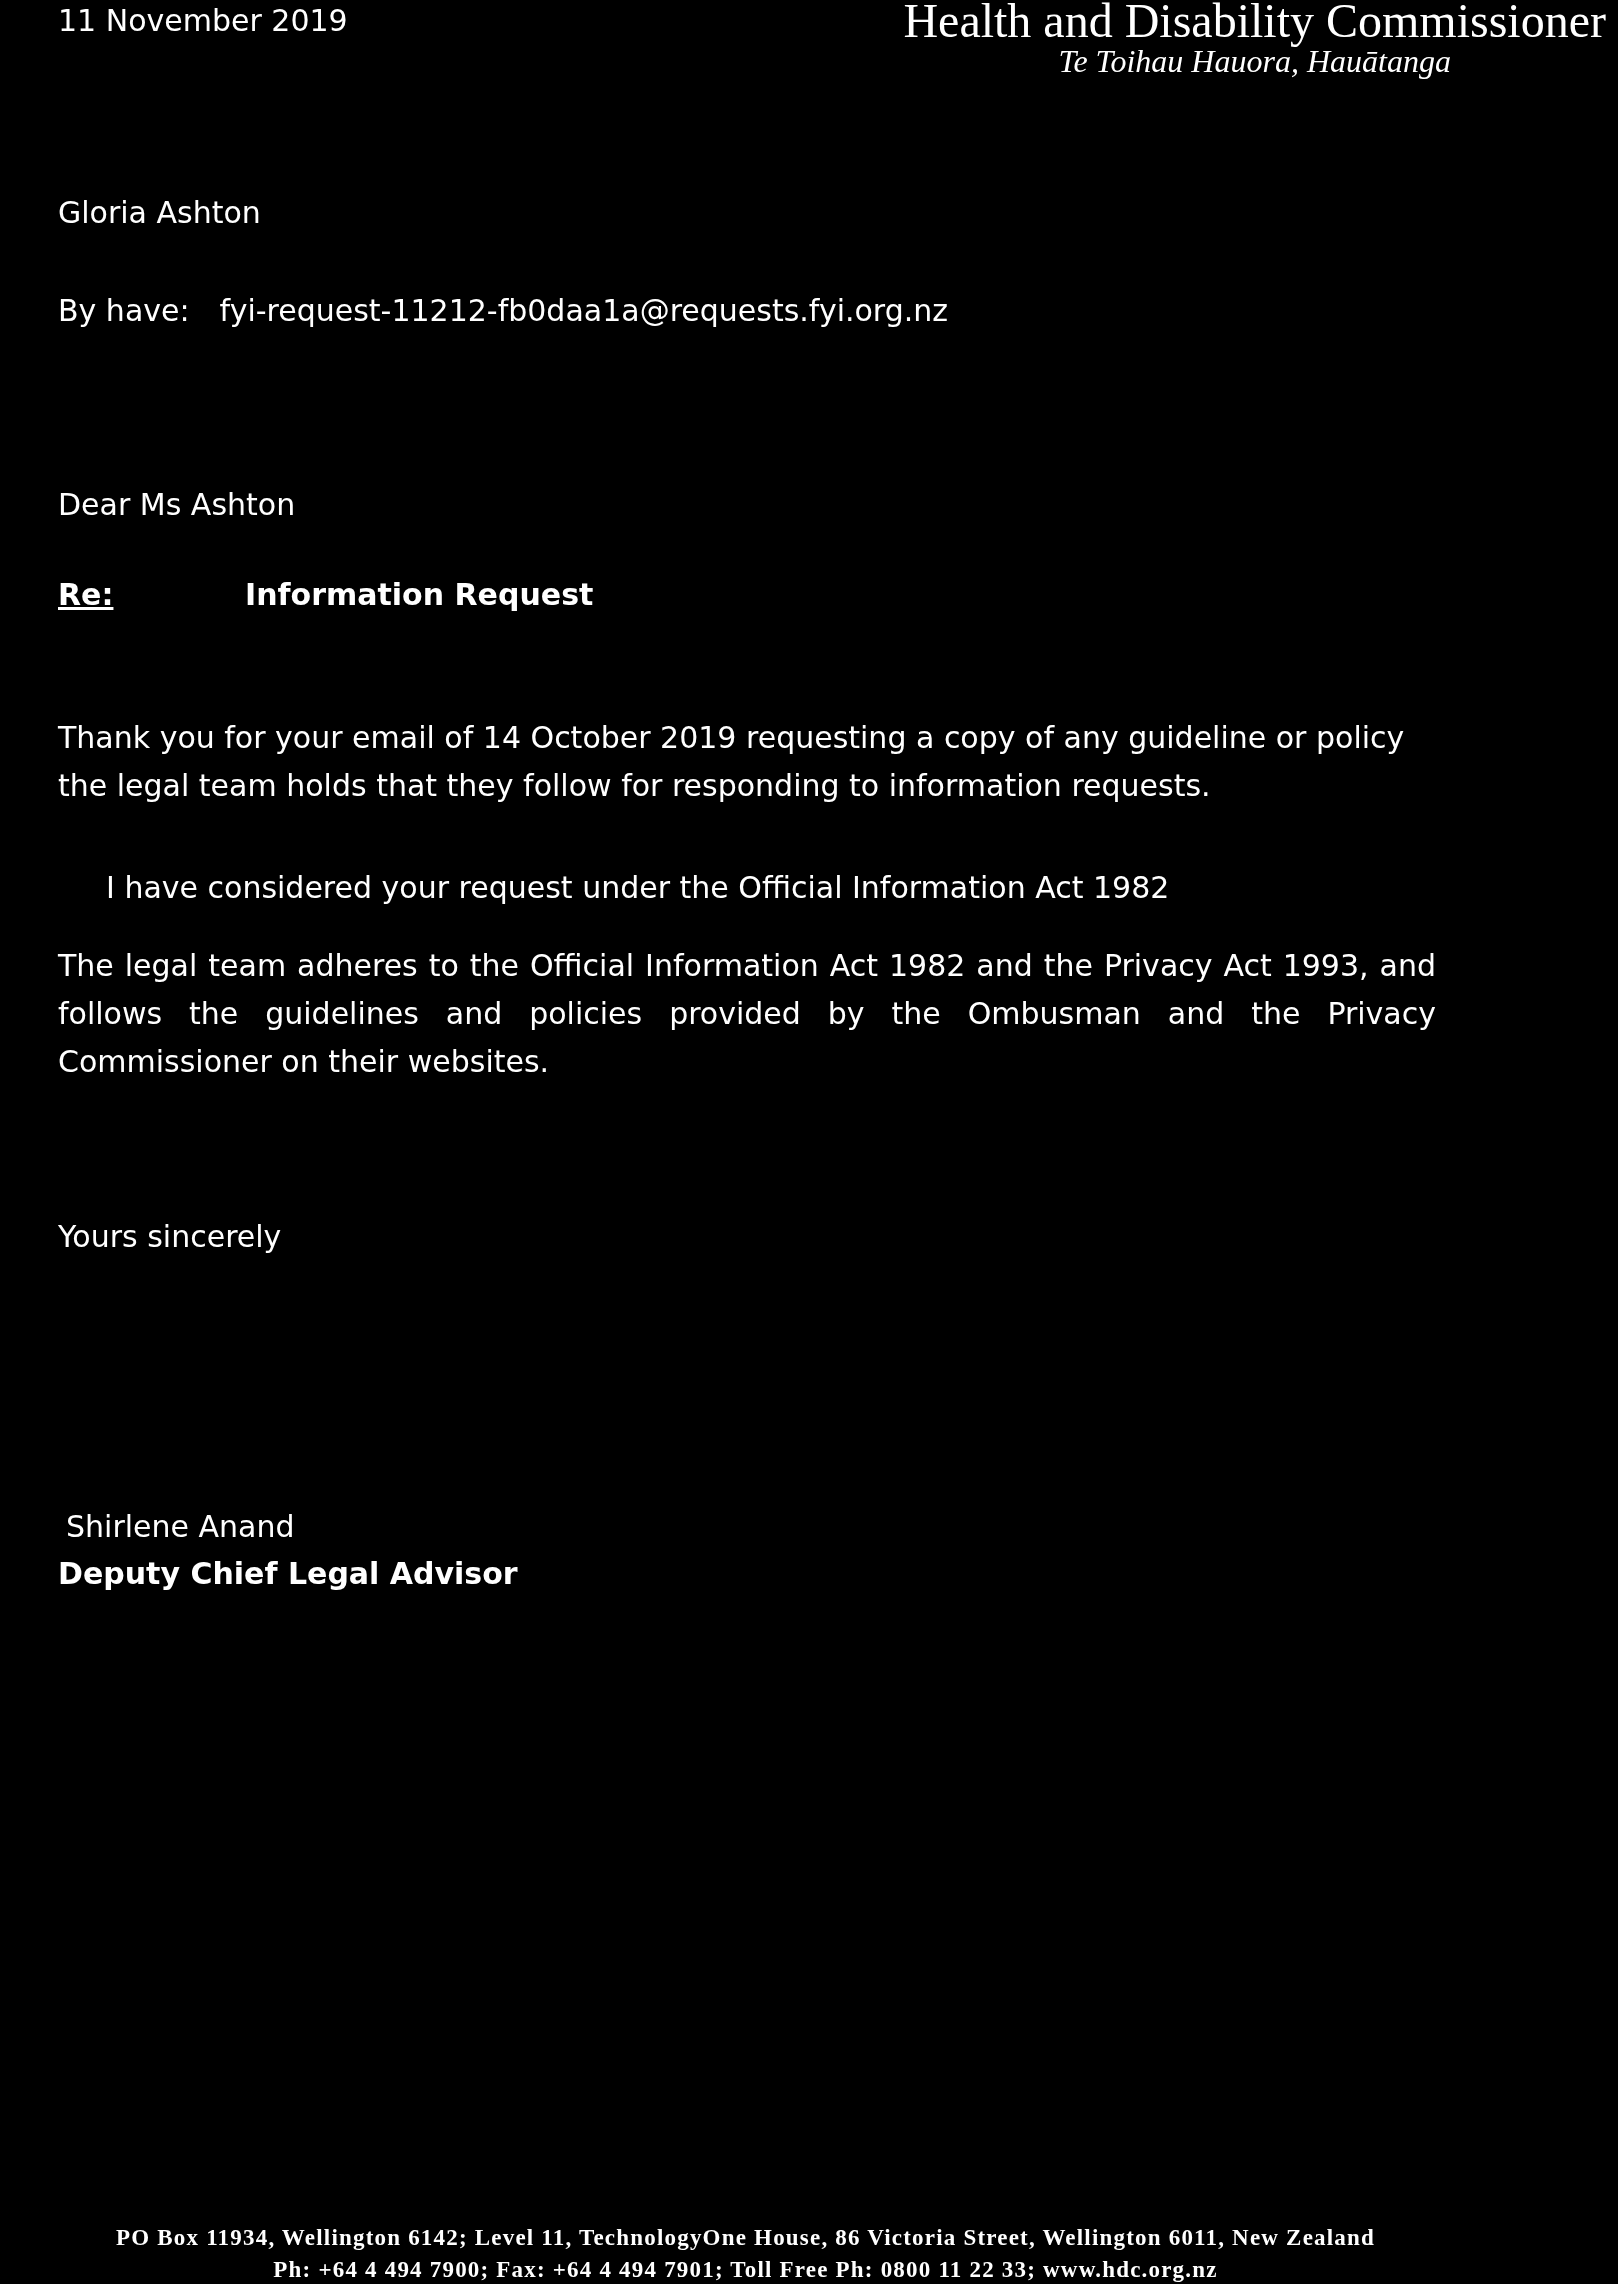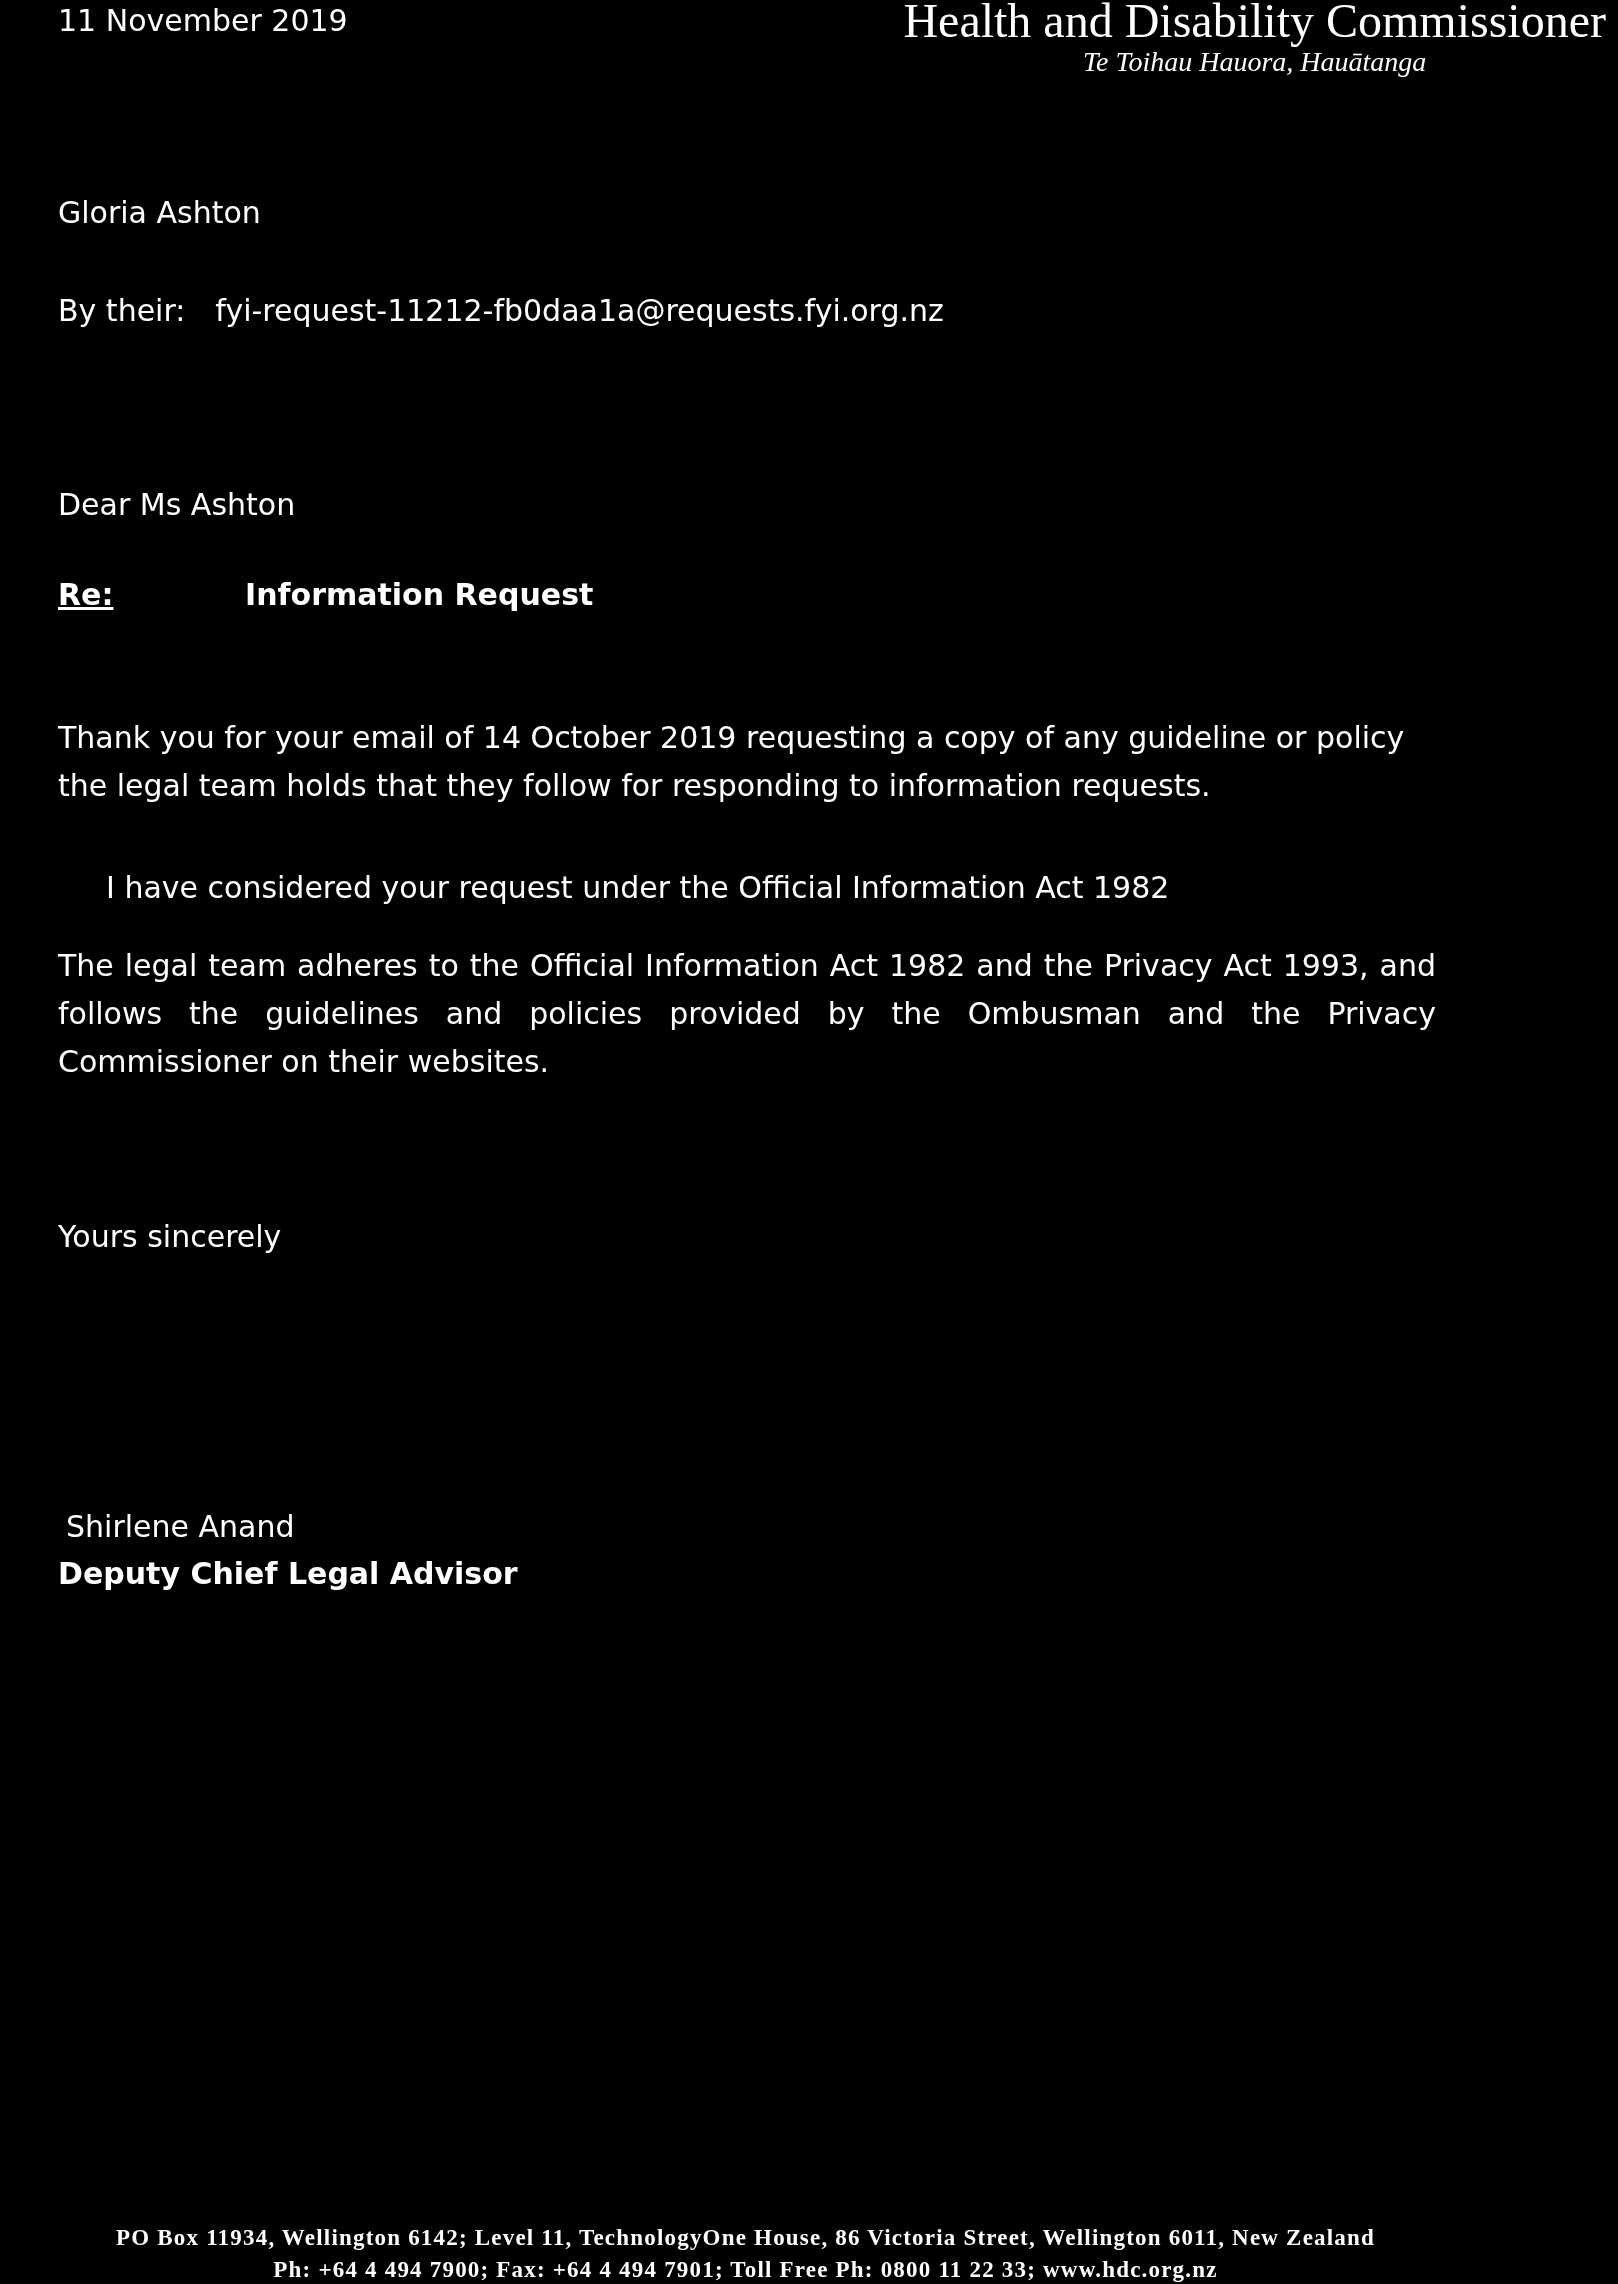--- a/index.html
+++ b/index.html
@@ -30,21 +30,21 @@
   }
   .org-name {
     font-family: "Liberation Serif", "DejaVu Serif", serif;
     font-size: 48px;
     line-height: 41px;
     white-space: nowrap;
   }
   .org-name-maori {
     font-family: "Liberation Serif", "DejaVu Serif", serif;
     font-style: italic;
-    font-size: 28px;
+    font-size: 32px;
     line-height: 37px;
     margin-top: 1.6px;
     white-space: nowrap;
   }
 
   .recipient   { left: 58px; top: 194px; line-height: 38px; }
   .byemail     { left: 58px; top: 292px; line-height: 38px; }
   .byemail .email { margin-left: 30px; }
   .salutation  { left: 58px; top: 486px; line-height: 38px; }
 
@@ -85,21 +85,21 @@
   <div class="abs date">11 November 2019</div>
 
   <div class="abs letterhead">
     <div class="org-name">Health and Disability Commissioner</div>
     <div class="org-name-maori">Te Toihau Hauora, Hauātanga</div>
   </div>
 
   <div class="abs recipient">Gloria Ashton</div>
 
   <div class="abs byemail">
-    <span>By their:</span><span class="email">fyi-request-11212-fb0daa1a@requests.fyi.org.nz</span>
+    <span>By have:</span><span class="email">fyi-request-11212-fb0daa1a@requests.fyi.org.nz</span>
   </div>
 
   <div class="abs salutation">Dear Ms Ashton</div>
 
   <div class="abs refrow re">
     <span class="label">Re:</span><span>Information Request</span>
   </div>
 
 
   <div class="abs para p1">Thank you for your email of 14 October 2019 requesting a copy of any guideline or policy the legal team holds that they follow for responding to information requests.</div>

